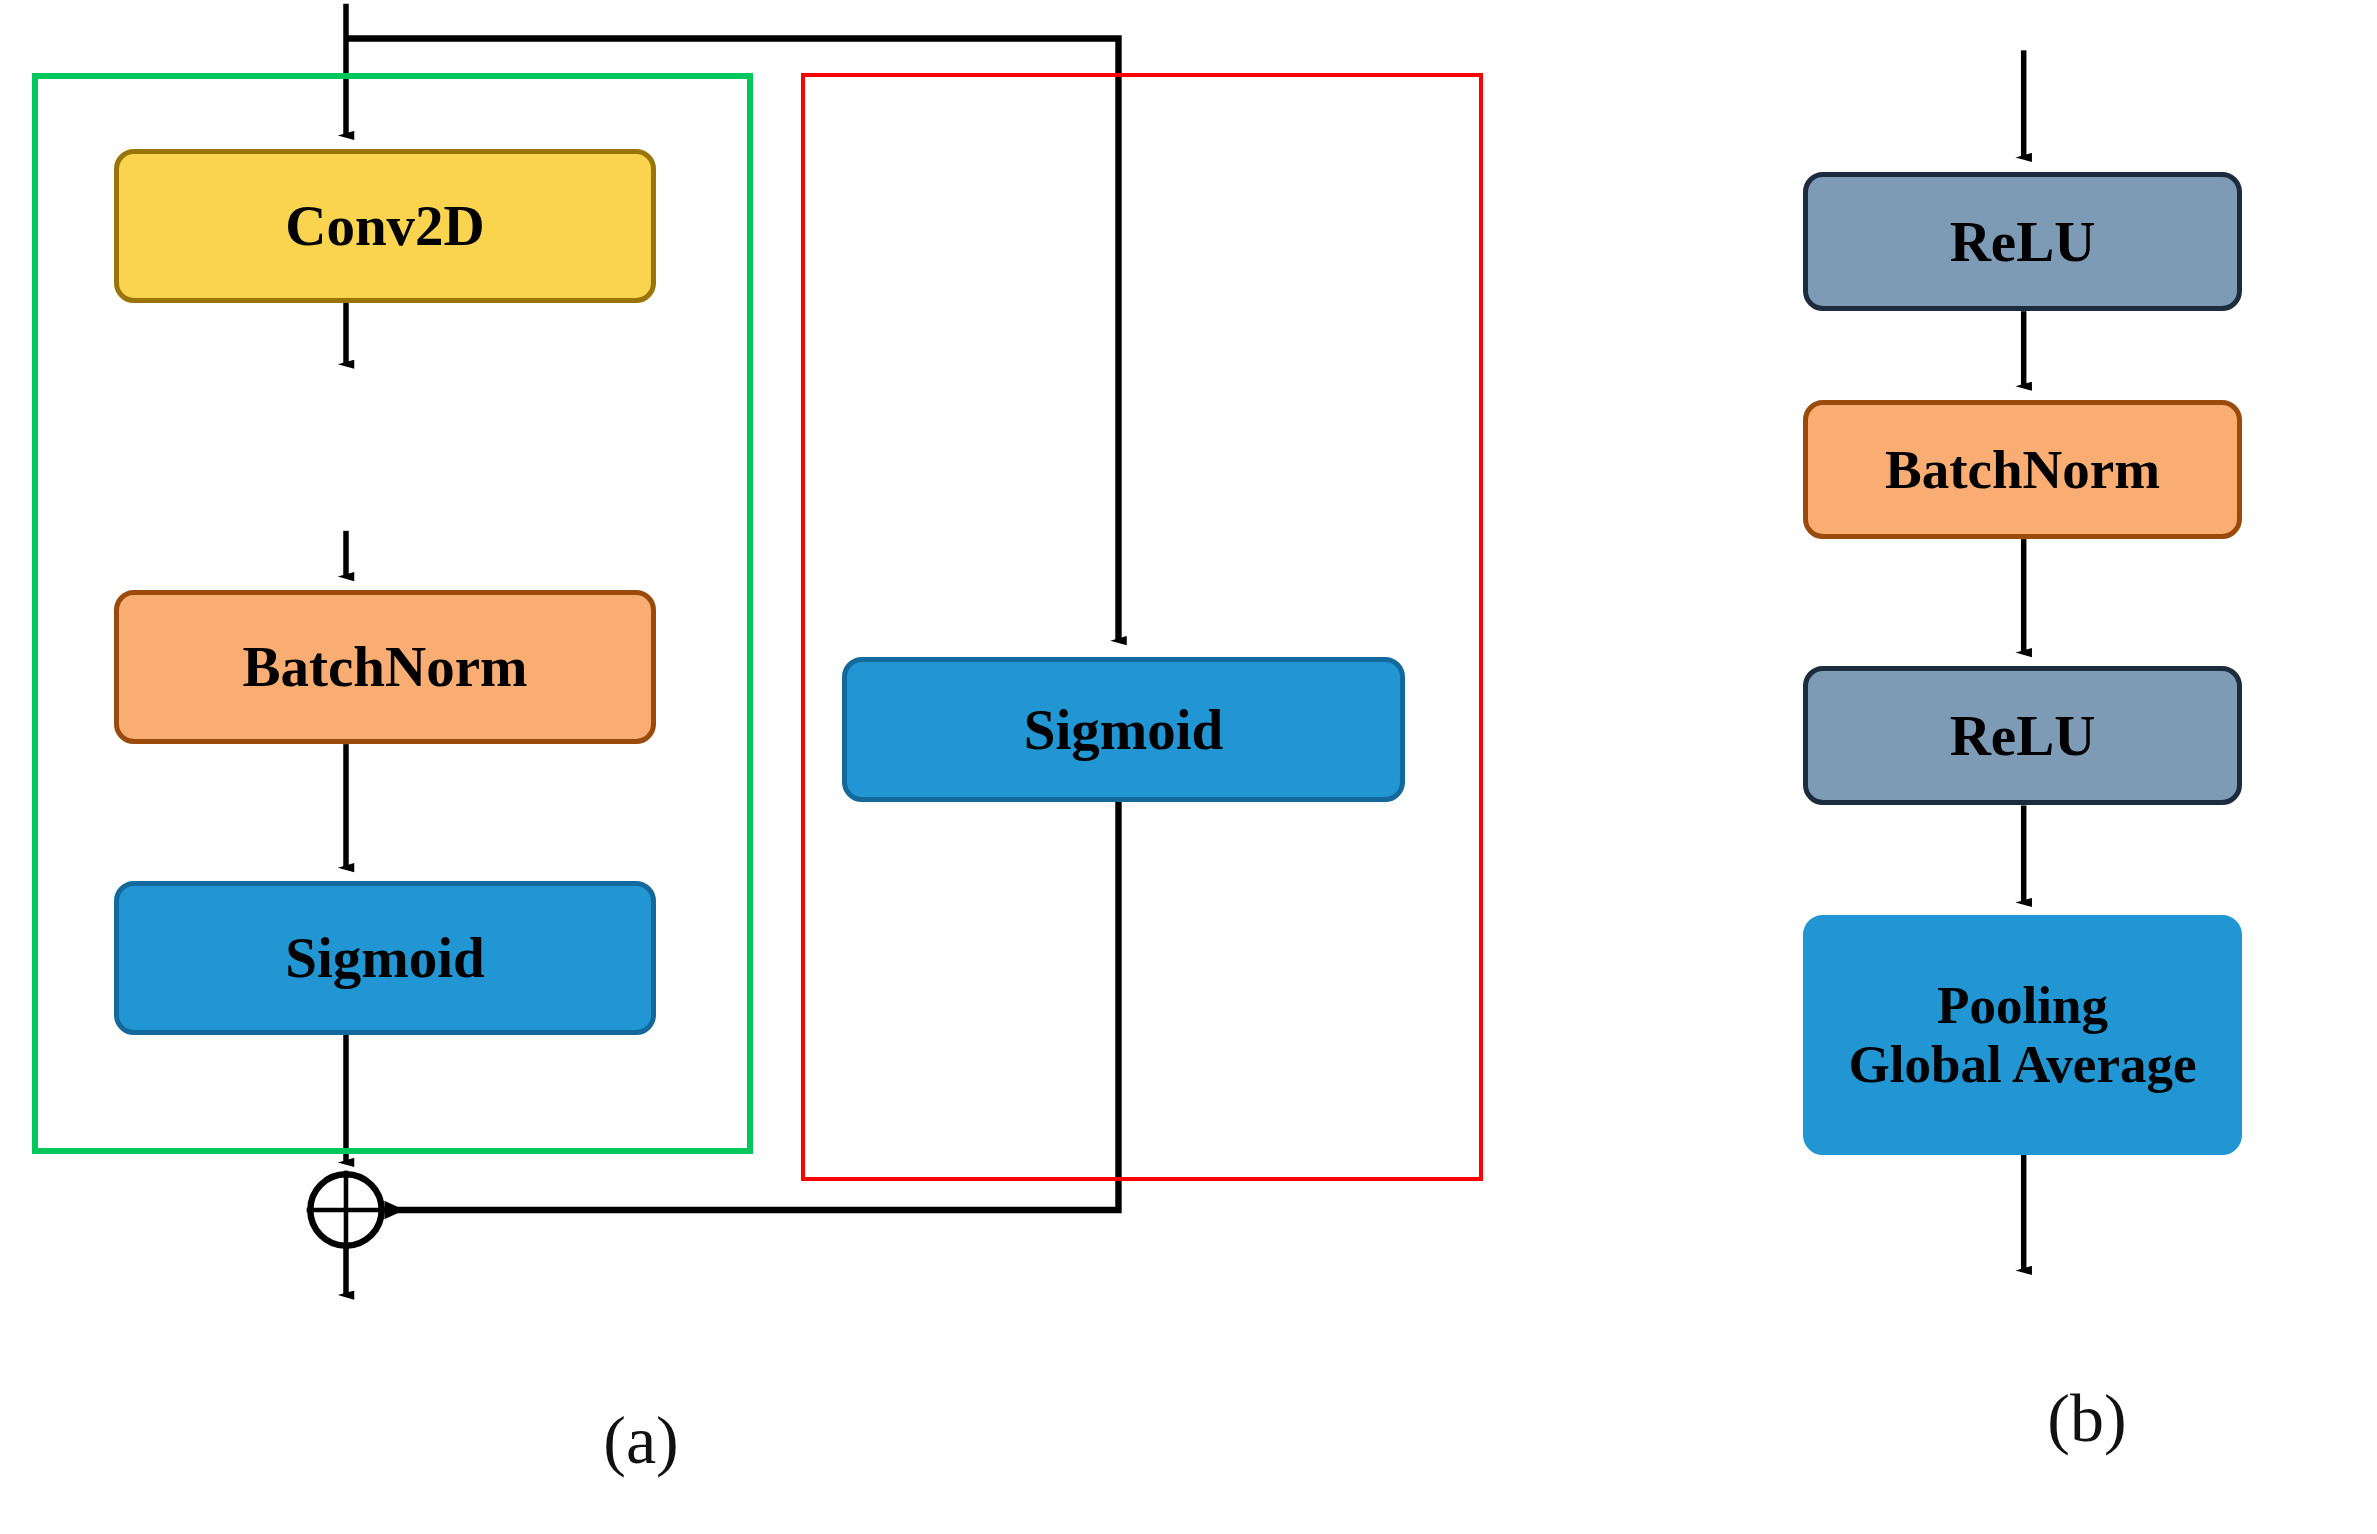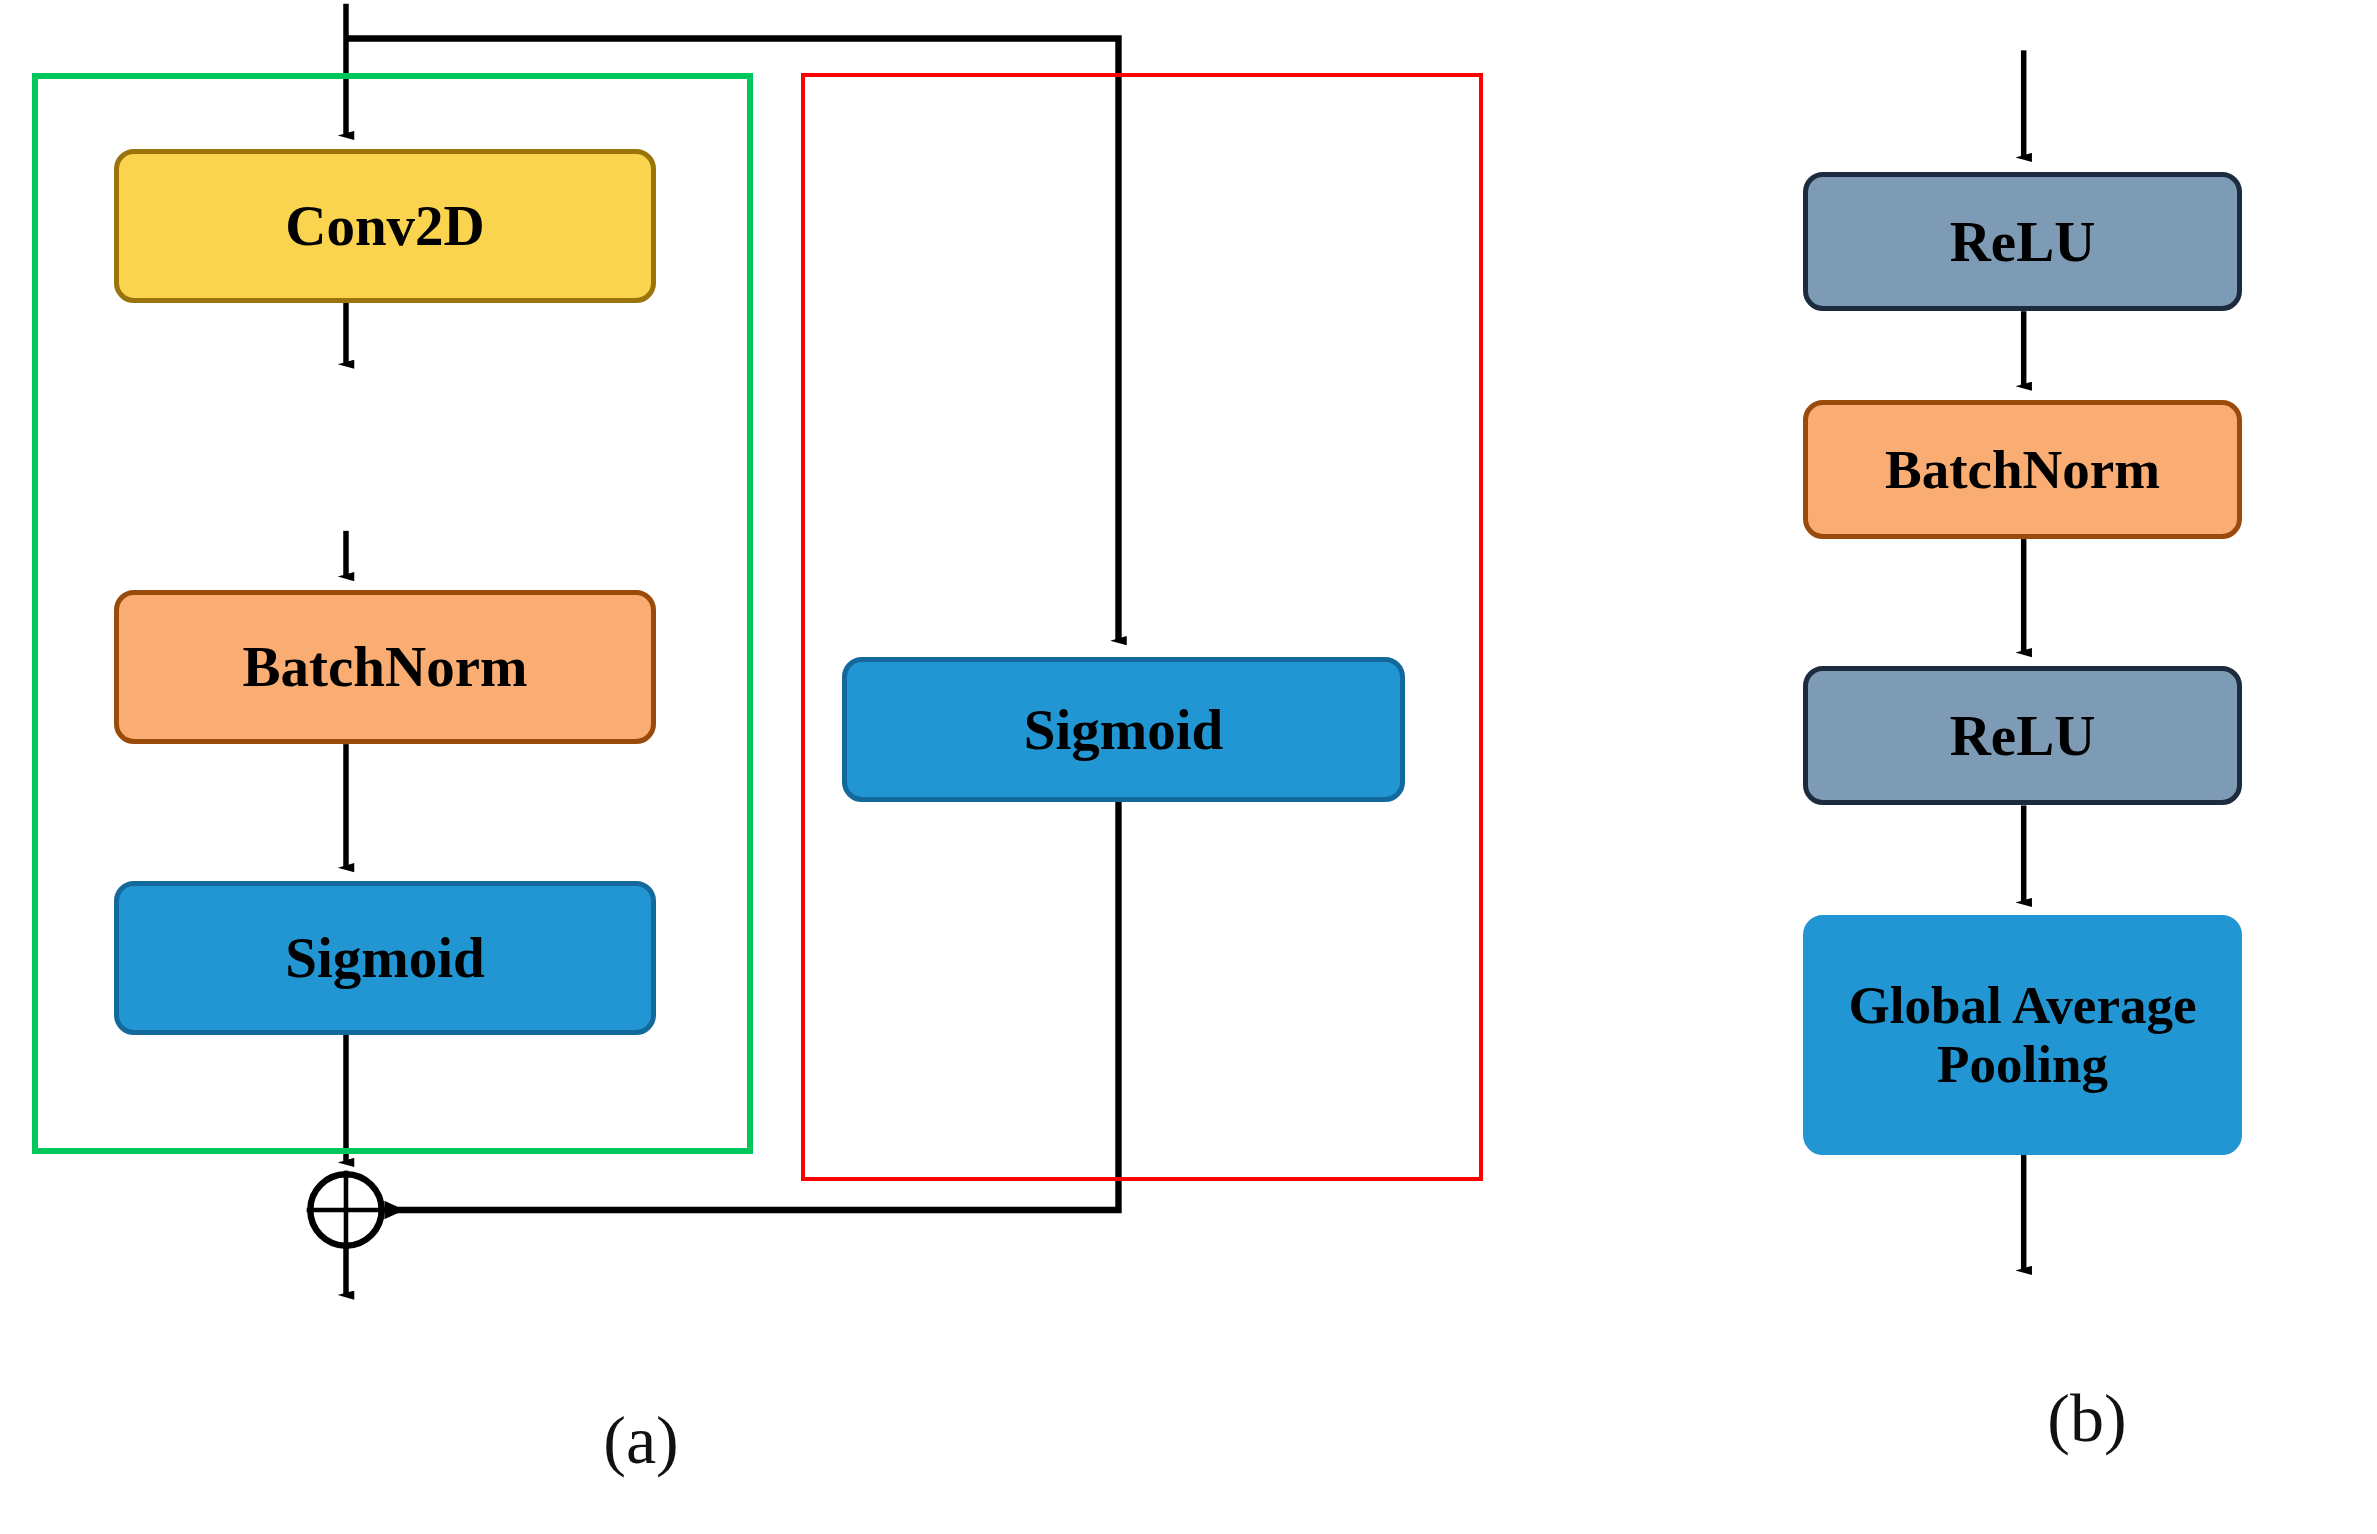--- a/index.html
+++ b/index.html
@@ -170,21 +170,21 @@
   </div>
 
   <div class="node" style="left:1803px; top:666px; width:439px; height:139px;
               background:#7E9BB6; border:5.5px solid #1C2C3E; font-size:57px;">
     <span>ReLU</span>
   </div>
 
   <div class="node" style="left:1803px; top:915px; width:439px; height:240px;
               background:#2196D2; border:2.7px solid #2196D2; font-size:53px;">
     <span style="padding:0 5.5px;">
+      <span style="display:block;">Pooling</span>
       <span style="display:block;">Global Average</span>
-      <span style="display:block;">Pooling</span>
     </span>
   </div>
 
   <div class="panel-label" style="left:2032px; top:1379px; width:110px;">(b)</div>
 
 </div>
 
 
 </body></html>

